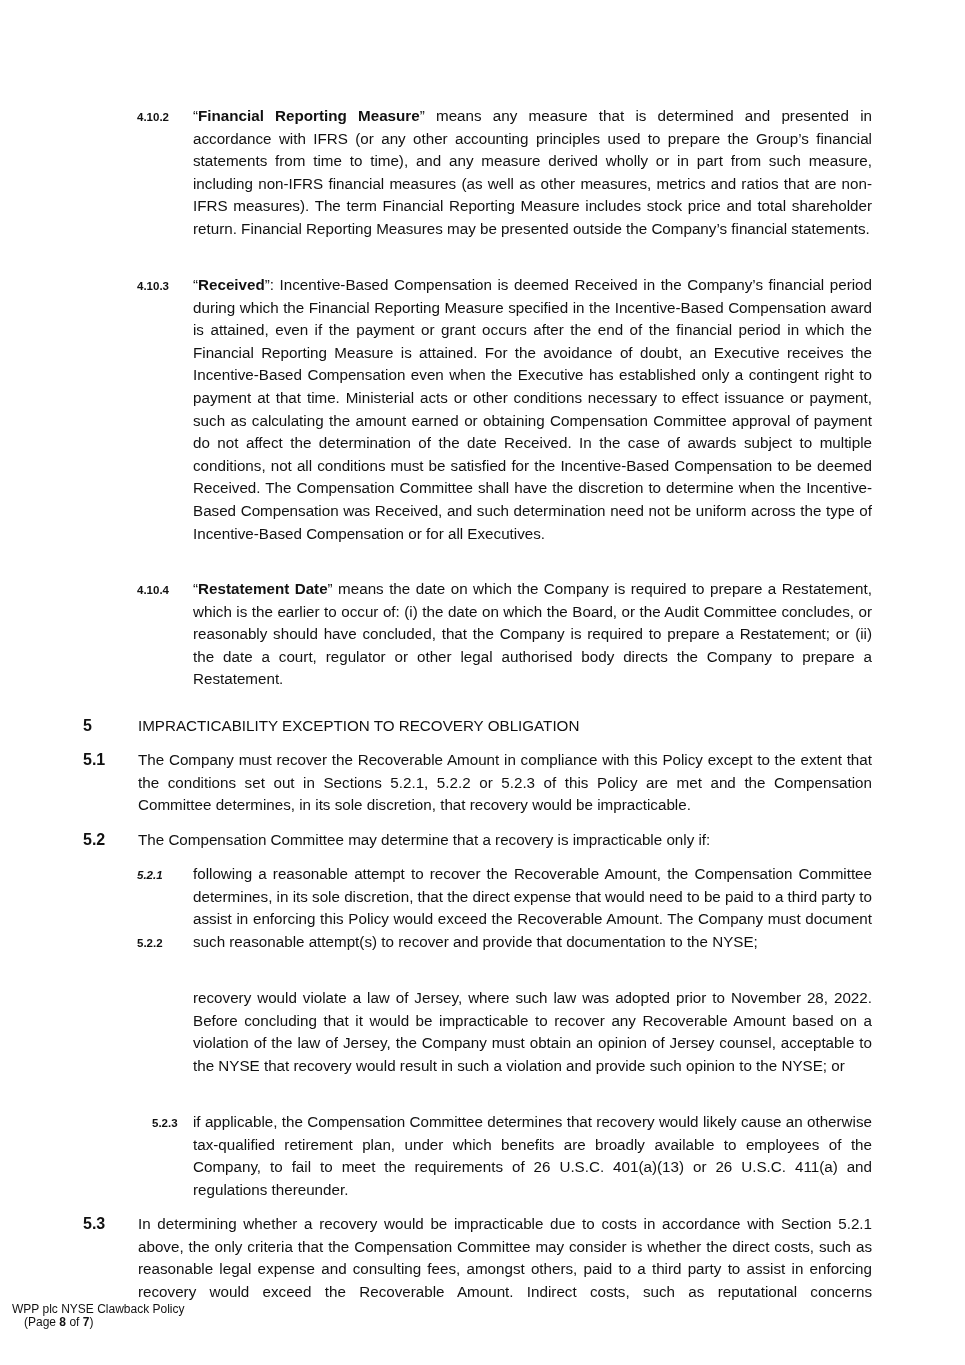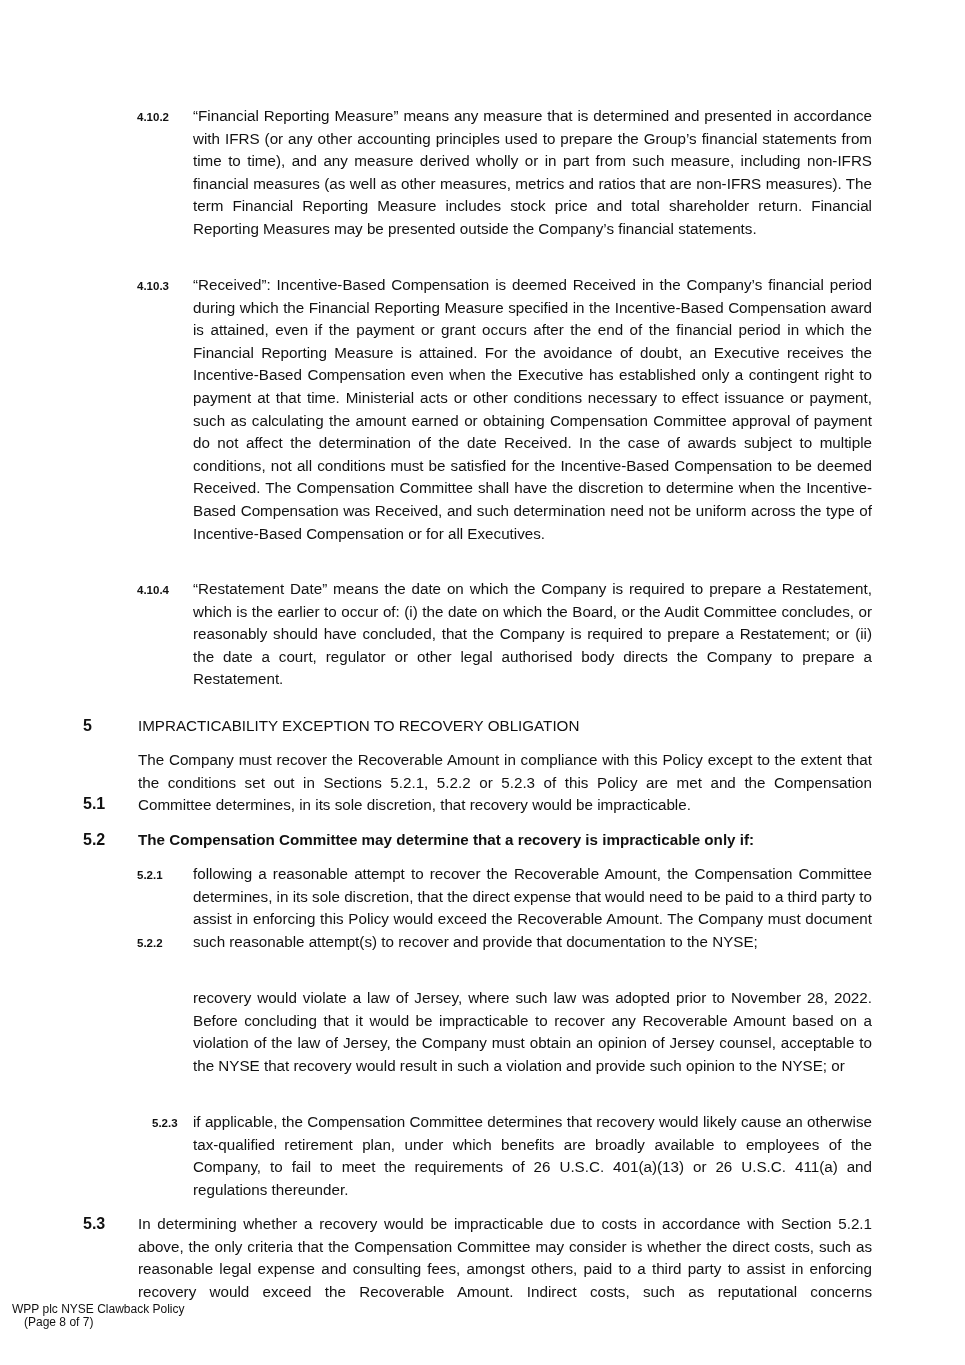--- a/index.html
+++ b/index.html
@@ -5,47 +5,47 @@
   html, body { margin: 0; padding: 0; background: #ffffff; }
   body {
     width: 965px; height: 1365px; position: relative; overflow: hidden;
     font-family: "Liberation Sans", sans-serif; color: #111111;
   }
   .page { position: absolute; left: 0; top: 0; width: 769px; height: 1365px; }
   .para { position: absolute; font-size: 15.2px; line-height: 22.6px; text-align: justify; text-align-last: left; }
   .num-sub { position: absolute; font-size: 11.5px; font-weight: bold; line-height: 22.6px; }
   .num-main { position: absolute; font-size: 16px; font-weight: bold; line-height: 22.6px; }
   .heading { position: absolute; font-size: 15.2px; font-weight: normal; line-height: 22.6px; }
-  b { font-weight: normal; }
+  b { font-weight: bold; }
   .footer { position: absolute; left: 12px; width: 965px; text-align: left; font-size: 12px; line-height: 13px; }
 </style>
 </head>
 <body>
 
 <div class="page">
 
   <div class="num-sub" style="left:137px; top:106px;">4.10.2</div>
   <div class="para" style="left:193px; top:105px; width:679px;"><span>“</span><b>Financial Reporting Measure</b><span>”</span><span> means any measure that is determined and presented in accordance with IFRS (or any other accounting principles used to prepare the Group’s financial statements from time to time), and any measure derived wholly or in part from such measure, including non-IFRS financial measures (as well as other measures, metrics and ratios that are non-IFRS measures). The term Financial Reporting Measure includes stock price and total shareholder return. Financial Reporting Measures may be presented outside the Company’s financial statements.</span></div>
 
   <div class="num-sub" style="left:137px; top:275px;">4.10.3</div>
   <div class="para" style="left:193px; top:274px; width:679px;"><span>“</span><b>Received</b><span>”</span><span>: Incentive-Based Compensation is deemed Received in the Company’s financial period during which the Financial Reporting Measure specified in the Incentive-Based Compensation award is attained, even if the payment or grant occurs after the end of the financial period in which the Financial Reporting Measure is attained. For the avoidance of doubt, an Executive receives the Incentive-Based Compensation even when the Executive has established only a contingent right to payment at that time. Ministerial acts or other conditions necessary to effect issuance or payment, such as calculating the amount earned or obtaining Compensation Committee approval of payment do not affect the determination of the date Received. In the case of awards subject to multiple conditions, not all conditions must be satisfied for the Incentive-Based Compensation to be deemed Received. The Compensation Committee shall have the discretion to determine when the Incentive-Based Compensation was Received, and such determination need not be uniform across the type of Incentive-Based Compensation or for all Executives.</span></div>
 
   <div class="num-sub" style="left:137px; top:579px;">4.10.4</div>
   <div class="para" style="left:193px; top:578px; width:679px;"><span>“</span><b>Restatement Date</b><span>”</span><span> means the date on which the Company is required to prepare a Restatement, which is the earlier to occur of: (i) the date on which the Board, or the Audit Committee concludes, or reasonably should have concluded, that the Company is required to prepare a Restatement; or (ii) the date a court, regulator or other legal authorised body directs the Company to prepare a Restatement.</span></div>
 
   <div class="num-main" style="left:83px; top:715px;">5</div>
   <div class="heading" style="left:138px; top:715px;">IMPRACTICABILITY EXCEPTION TO RECOVERY OBLIGATION</div>
 
-  <div class="num-main" style="left:83px; top:749px;margin-top:44px;">5.1</div>
+  <div class="num-main" style="left:83px; top:749px;">5.1</div>
   <div class="para" style="left:138px; top:749px; width:734px;">The Company must recover the Recoverable Amount in compliance with this Policy except to the extent that the conditions set out in Sections 5.2.1, 5.2.2 or 5.2.3 of this Policy are met and the Compensation Committee determines, in its sole discretion, that recovery would be impracticable.</div>
 
   <div class="num-main" style="left:83px; top:829px;">5.2</div>
-  <div class="para" style="left:138px; top:829px; width:734px;font-weight:bold;">The Compensation Committee may determine that a recovery is impracticable only if:</div>
+  <div class="para" style="left:138px; top:829px; width:734px;">The Compensation Committee may determine that a recovery is impracticable only if:</div>
 
-  <div class="num-sub" style="left:137px; top:864px;">5.2.1</div>
+  <div class="num-sub" style="left:137px; top:864px;font-style:italic;">5.2.1</div>
   <div class="para" style="left:193px; top:863px; width:679px;">following a reasonable attempt to recover the Recoverable Amount, the Compensation Committee determines, in its sole discretion, that the direct expense that would need to be paid to a third party to assist in enforcing this Policy would exceed the Recoverable Amount. The Company must document such reasonable attempt(s) to recover and provide that documentation to the NYSE;</div>
 
   <div class="num-sub" style="left:137px; top:932px;">5.2.2</div>
   <div class="para" style="left:193px; top:987px; width:679px;">recovery would violate a law of Jersey, where such law was adopted prior to November 28, 2022. Before concluding that it would be impracticable to recover any Recoverable Amount based on a violation of the law of Jersey, the Company must obtain an opinion of Jersey counsel, acceptable to the NYSE that recovery would result in such a violation and provide such opinion to the NYSE; or</div>
 
   <div class="num-sub" style="left:137px; top:1112px;margin-left:15px;">5.2.3</div>
   <div class="para" style="left:193px; top:1111px; width:679px;">if applicable, the Compensation Committee determines that recovery would likely cause an otherwise tax-qualified retirement plan, under which benefits are broadly available to employees of the Company, to fail to meet the requirements of 26 U.S.C. 401(a)(13) or 26 U.S.C. 411(a) and regulations thereunder.</div>
 
   <div class="num-main" style="left:83px; top:1213px;">5.3</div>
   <div class="para" style="left:138px; top:1213px; width:734px; text-align-last: justify;">In determining whether a recovery would be impracticable due to costs in accordance with Section 5.2.1 above, the only criteria that the Compensation Committee may consider is whether the direct costs, such as reasonable legal expense and consulting fees, amongst others, paid to a third party to assist in enforcing recovery would exceed the Recoverable Amount. Indirect costs, such as reputational concerns</div>

